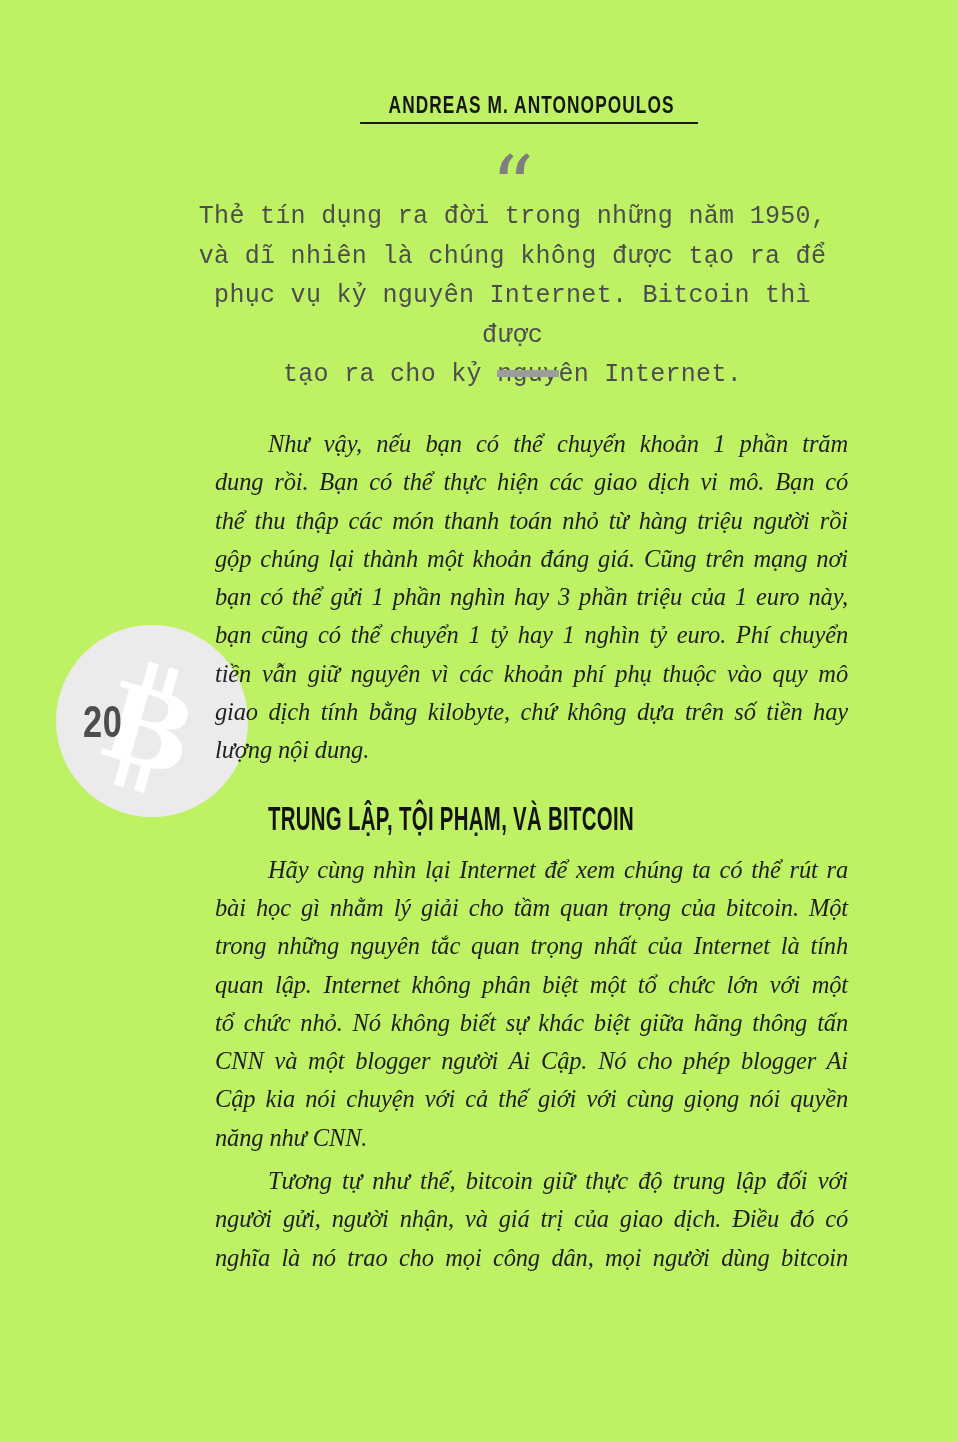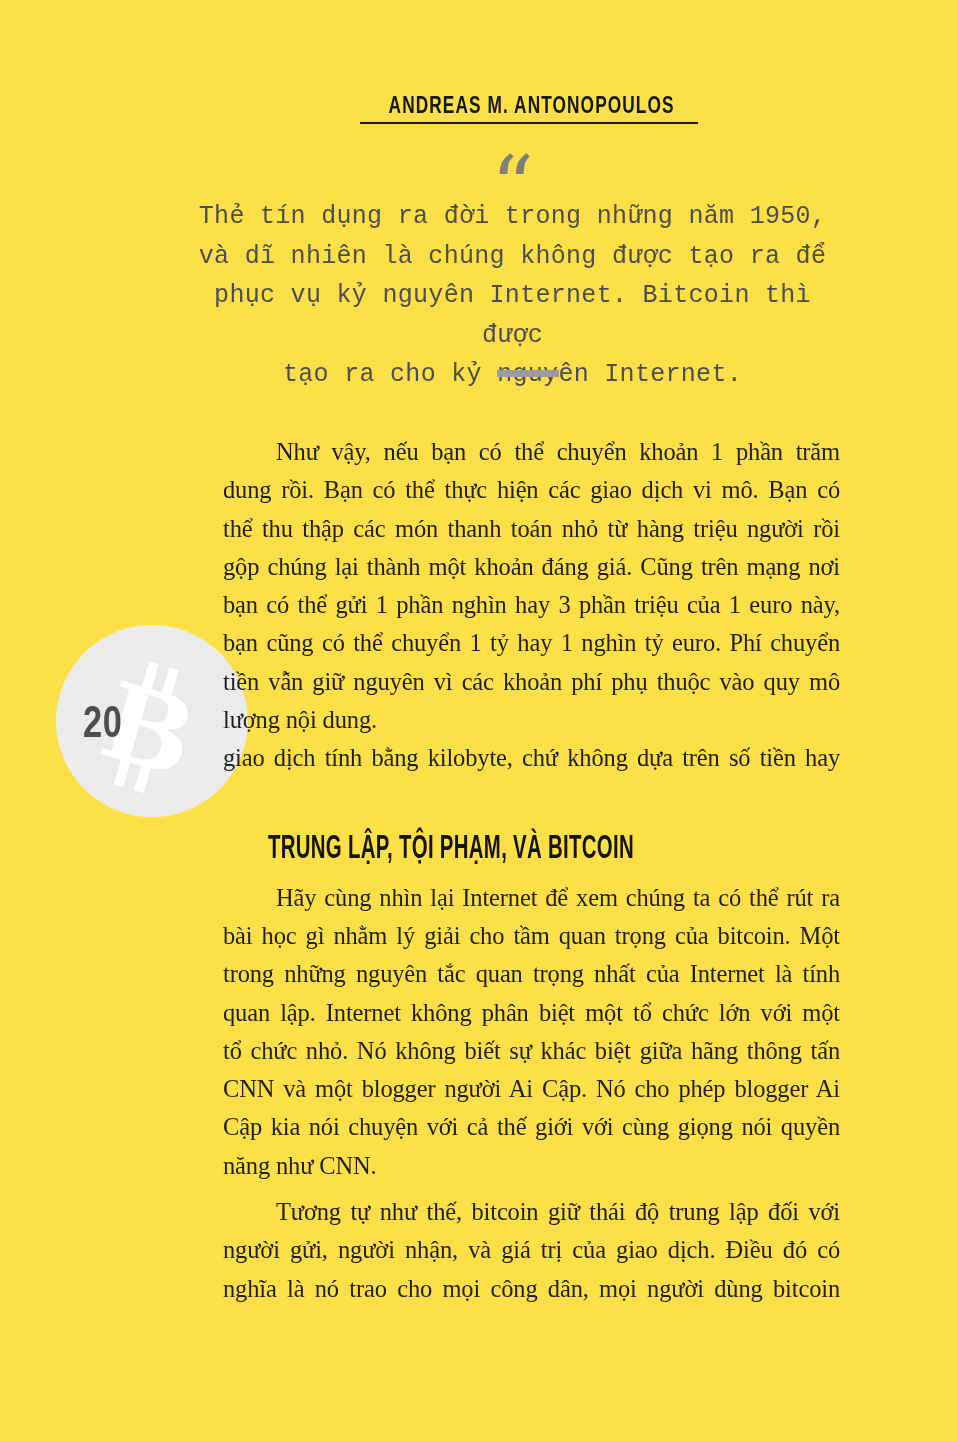--- a/index.html
+++ b/index.html
@@ -1,19 +1,19 @@
 <!DOCTYPE html>
 <html><head>
 <meta charset="utf-8">
 <style>
   html,body { margin:0; padding:0; background:#ffffff; }
   .page {
     position:relative;
     width:957px; height:1441px;
-    background:#fde047;
+    background:#bef264;
     overflow:hidden;
     font-family:"Liberation Serif","DejaVu Serif",serif;
   }
 
   
   .running-head {
     position:absolute; top:92px; left:215px; width:633px;
     text-align:center; white-space:nowrap;
   }
   .rh-text {
@@ -61,31 +61,31 @@
   .page-number {
     position:absolute; left:83px; top:700px;
     font-family:"Liberation Sans","DejaVu Sans",sans-serif;
     font-weight:bold; font-size:44px; line-height:44px;
     letter-spacing:1px; color:#4d4d4d;
     transform:scaleX(0.78); transform-origin:left center;
   }
 
   
   .body { position:absolute; left:215px; top:425px; width:633px; }
-  .para { margin:8px; }
+  .para { margin:0;font-style:italic; }
   .tline {
     text-align:justify; text-align-last:justify;
     font-size:24.5px; line-height:38.3px;
     letter-spacing:-0.15px; color:#1f1f1f;
   }
   .tline-last { text-align-last:left; }
   .para .tline:first-child { text-indent:53px; }
 
   .section-heading {
-    margin:48px 0 13px 0; padding-left:53px;
+    margin:28px 0 13px 0; padding-left:53px;
     height:40px; line-height:40px; white-space:nowrap;text-decoration:underline;
   }
   .sh-inner {
     display:inline-block;
     font-family:"Liberation Sans","DejaVu Sans",sans-serif;
     font-weight:bold; font-size:34px; letter-spacing:0.5px;
     color:#141414;
     transform:scaleX(0.6); transform-origin:left center;
   }
   .para-3 { margin-top:5px; }
@@ -125,39 +125,39 @@
 
   <div class="body">
     <div class="para para-1">
         <div class="tline">Như vậy, nếu bạn có thể chuyển khoản 1 phần trăm</div>
         <div class="tline">dung rồi. Bạn có thể thực hiện các giao dịch vi mô. Bạn có</div>
         <div class="tline">thể thu thập các món thanh toán nhỏ từ hàng triệu người rồi</div>
         <div class="tline">gộp chúng lại thành một khoản đáng giá. Cũng trên mạng nơi</div>
         <div class="tline">bạn có thể gửi 1 phần nghìn hay 3 phần triệu của 1 euro này,</div>
         <div class="tline">bạn cũng có thể chuyển 1 tỷ hay 1 nghìn tỷ euro. Phí chuyển</div>
         <div class="tline">tiền vẫn giữ nguyên vì các khoản phí phụ thuộc vào quy mô</div>
+        <div class="tline">giao dịch tính bằng kilobyte, chứ không dựa trên số tiền hay</div>
         <div class="tline tline-last">lượng nội dung.</div>
-        <div class="tline">giao dịch tính bằng kilobyte, chứ không dựa trên số tiền hay</div>
       </div>
 
     <h2 class="section-heading">
       <span class="sh-inner">TRUNG LẬP, TỘI PHẠM, VÀ BITCOIN</span>
     </h2>
 
     <div class="para para-2">
         <div class="tline">Hãy cùng nhìn lại Internet để xem chúng ta có thể rút ra</div>
         <div class="tline">bài học gì nhằm lý giải cho tầm quan trọng của bitcoin. Một</div>
         <div class="tline">trong những nguyên tắc quan trọng nhất của Internet là tính</div>
         <div class="tline">quan lập. Internet không phân biệt một tổ chức lớn với một</div>
         <div class="tline">tổ chức nhỏ. Nó không biết sự khác biệt giữa hãng thông tấn</div>
         <div class="tline">CNN và một blogger người Ai Cập. Nó cho phép blogger Ai</div>
         <div class="tline">Cập kia nói chuyện với cả thế giới với cùng giọng nói quyền</div>
         <div class="tline tline-last">năng như CNN.</div>
       </div>
 
     <div class="para para-3">
-        <div class="tline">Tương tự như thế, bitcoin giữ thái độ trung lập đối với</div>
+        <div class="tline">Tương tự như thế, bitcoin giữ thực độ trung lập đối với</div>
         <div class="tline">người gửi, người nhận, và giá trị của giao dịch. Điều đó có</div>
         <div class="tline">nghĩa là nó trao cho mọi công dân, mọi người dùng bitcoin</div>
       </div>
   </div>
 
 </div>
 
 </body></html>

